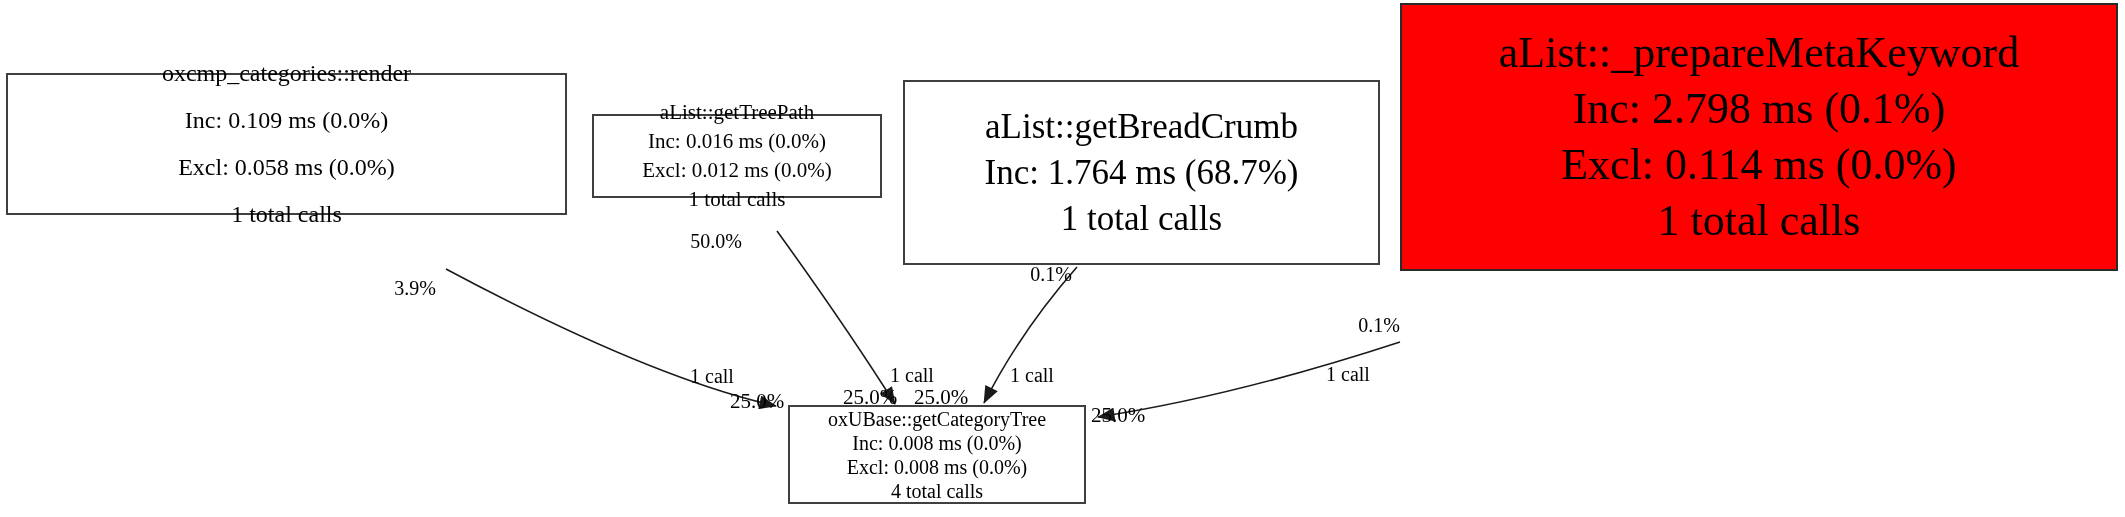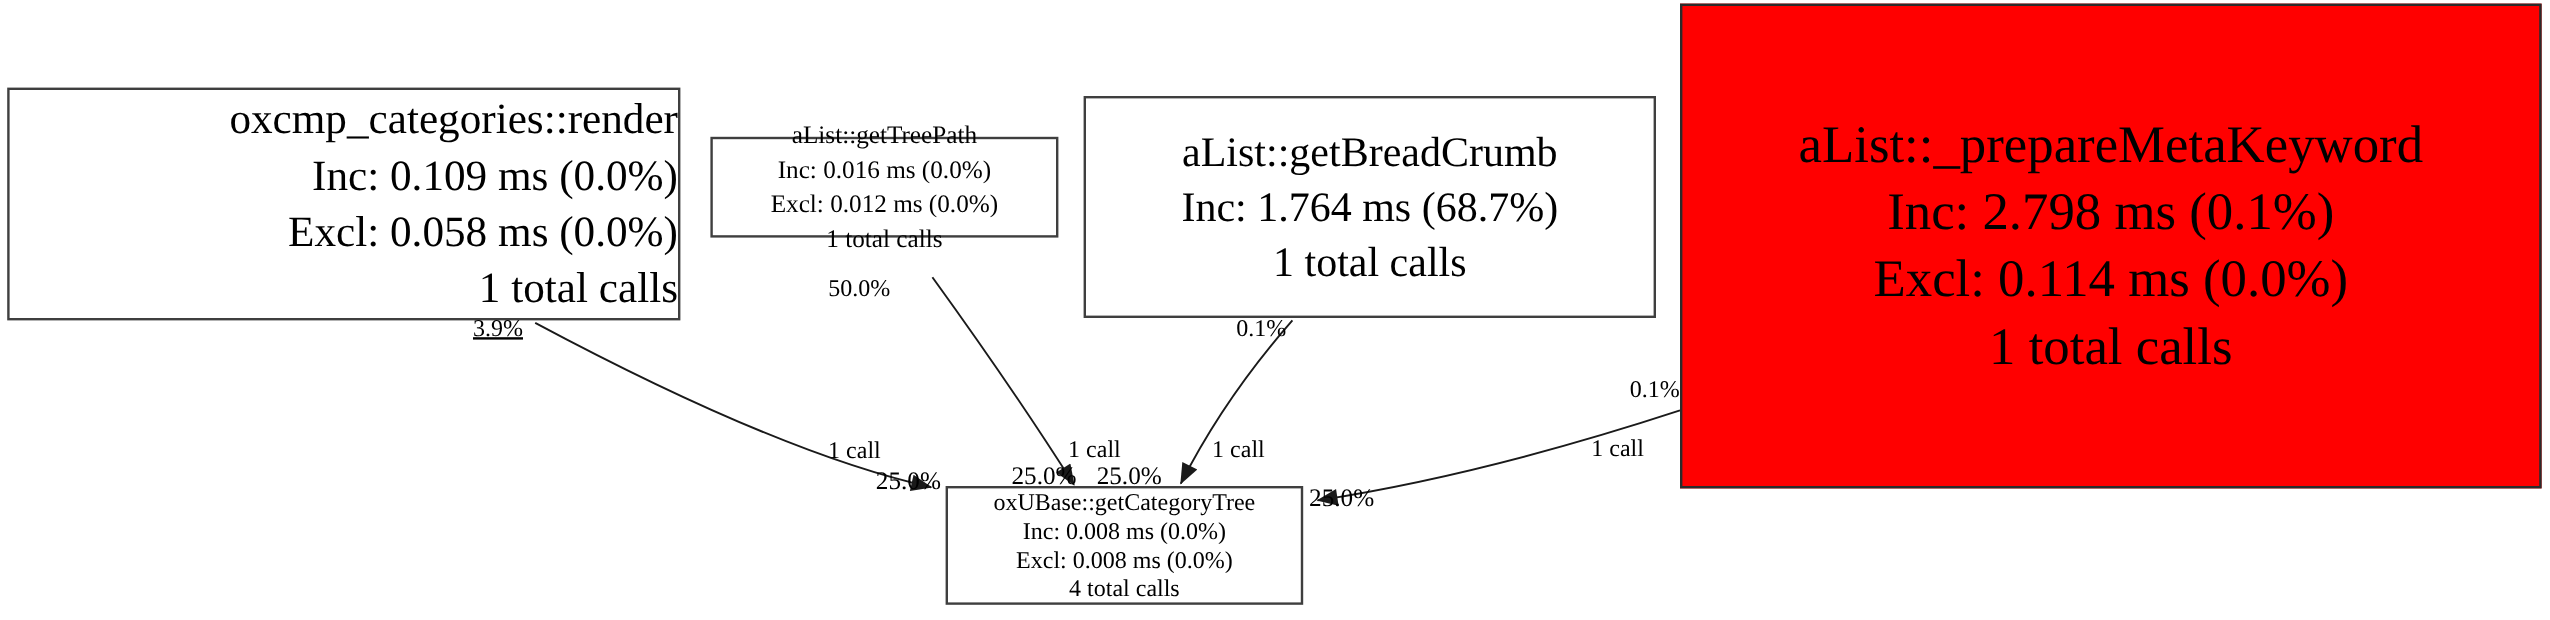--- a/index.html
+++ b/index.html
@@ -25,24 +25,24 @@
     border: 2px solid #3f3f3f;
     display: flex;
     flex-direction: column;
     justify-content: center;
     align-items: center;
     text-align: center;
     white-space: nowrap;
   }
   .node.hot { background: #ff0000; border-color: #2b2b2b; }
 
-  .node-render       { left: 6px;    top: 73px;  width: 561px; height: 194px; font-size: 36px; line-height: 47px; align-items: flex-end; }
+  .node-render       { left: 6px;    top: 73px;  width: 561px; height: 142px; font-size: 24px; line-height: 47px; }
   .node-treepath     { left: 592px;  top: 114px; width: 290px; height: 84px; font-size: 21px; line-height: 29px; }
   .node-breadcrumb   { left: 903px;  top: 80px;  width: 477px; height: 185px; font-size: 35px; line-height: 46px; align-items: center; }
-  .node-metakeyword  { left: 1400px; top: 3px;   width: 718px; height: 404px; font-size: 44px; line-height: 56px; }
+  .node-metakeyword  { left: 1400px; top: 3px;   width: 718px; height: 268px; font-size: 44px; line-height: 56px; }
   .node-categorytree { left: 788px;  top: 405px; width: 298px; height: 99px;  font-size: 20px; line-height: 24px; }
 
   .edge-label {
     position: absolute;
     transform: translate(-50%, -50%);
     font-size: 20px;
     line-height: 1;
     white-space: nowrap;
     background: transparent;
   }
@@ -92,21 +92,21 @@
     <div>1 total calls</div>
   </div>
 
   <div class="node node-categorytree">
     <div>oxUBase::getCategoryTree</div>
     <div>Inc: 0.008 ms (0.0%)</div>
     <div>Excl: 0.008 ms (0.0%)</div>
     <div>4 total calls</div>
   </div>
 
-  <span class="edge-label" style="left:415px; top:274px;text-decoration:underline;">3.9%</span>
+  <span class="edge-label" style="left:415px; top:288px;">3.9%</span>
   <span class="edge-label" style="left:716px; top:241px;text-align:center;">50.0%</span>
   <span class="edge-label" style="left:1051px; top:274px;">0.1%</span>
   <span class="edge-label" style="left:1379px; top:325px;">0.1%</span>
 
   <span class="edge-label" style="left:712px; top:376px;">1 call</span>
   <span class="edge-label" style="left:912px; top:375px;">1 call</span>
   <span class="edge-label" style="left:1032px; top:375px;">1 call</span>
   <span class="edge-label" style="left:1348px; top:374px;">1 call</span>
 
   <span class="edge-label head-pct" style="left:757px; top:401px;">25.0%</span>

